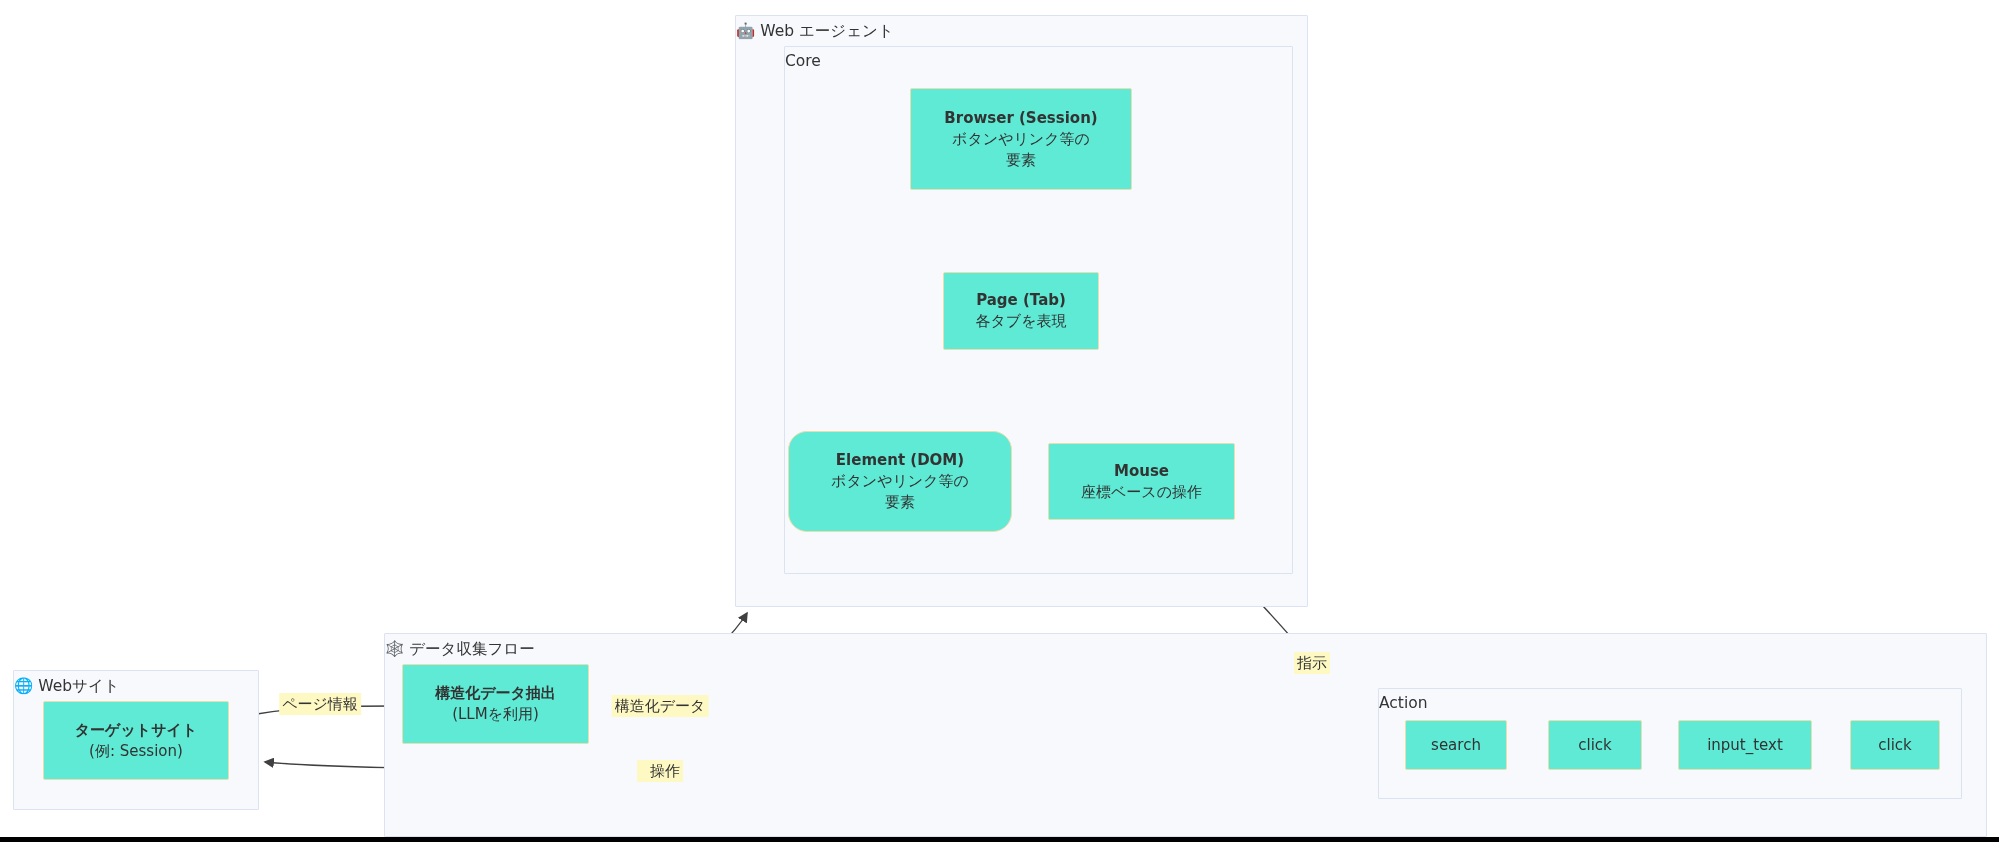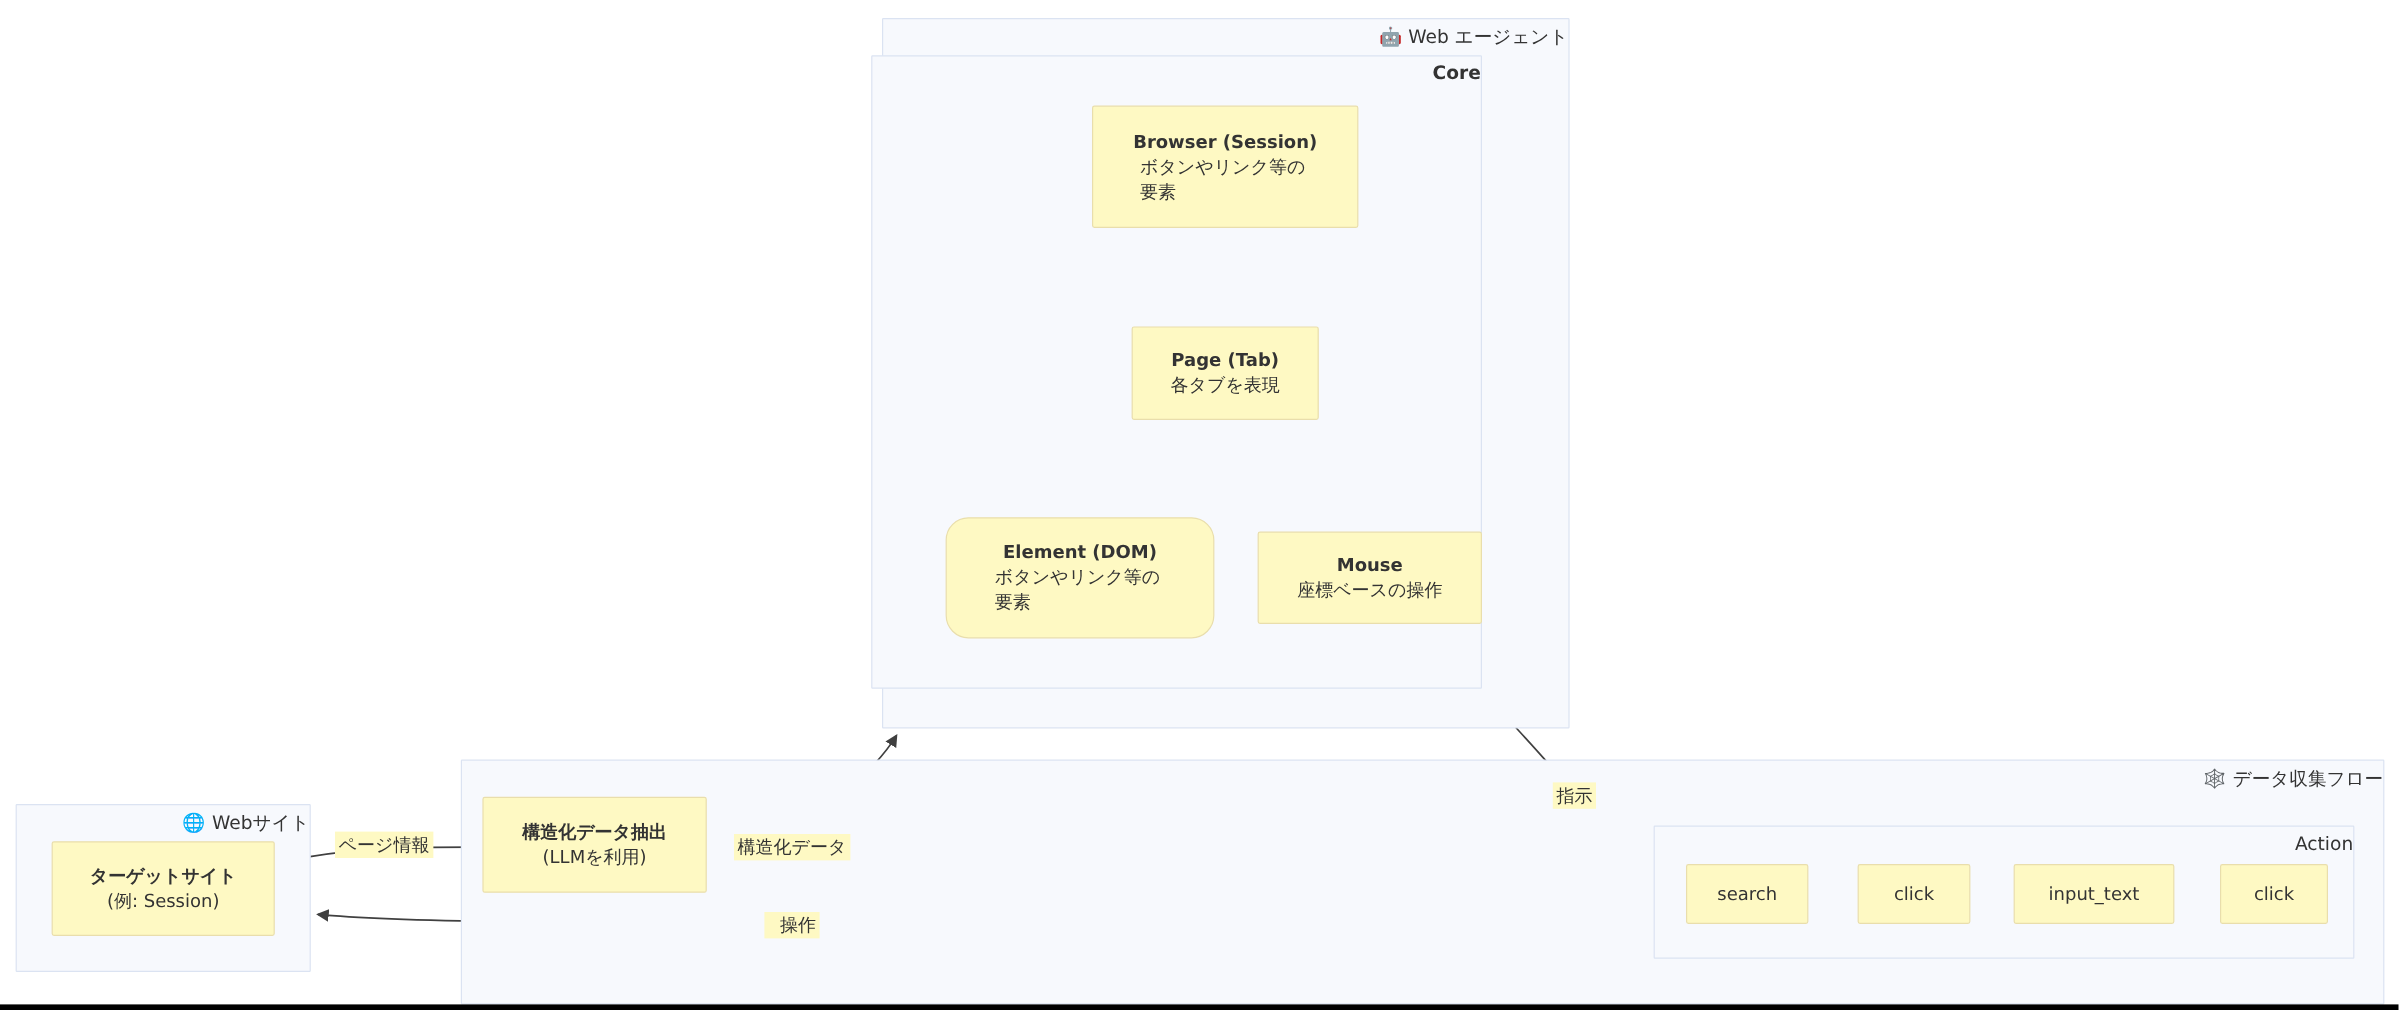--- a/index.html
+++ b/index.html
@@ -1,24 +1,24 @@
 <!DOCTYPE html>
 <html><head>
 <meta charset="utf-8">
 <style>
   html,body{margin:0;padding:0;background:#fff;}
   body{font-family:"DejaVu Sans","Liberation Sans",sans-serif;color:#333;}
   .canvas{position:relative;width:1999px;height:842px;background:#ffffff;overflow:hidden;}
 
   .container{position:absolute;background:#f7f9fd;border:1px solid #dbe3f2;border-radius:1px;}
-  .container-title{position:absolute;top:5px;left:0;right:0;text-align:right;font-size:15.5px;color:#333;white-space:nowrap;}
+  .container-title{position:absolute;top:5px;left:0;right:0;text-align:left;font-size:15.5px;color:#333;white-space:nowrap;}
 
-  .node{position:absolute;background:#fef9c3;border:1px solid #e9deac;border-radius:2px;
+  .node{position:absolute;background:#5eead4;border:1px solid #e9deac;border-radius:2px;
         display:flex;flex-direction:column;align-items:center;justify-content:center;
-        text-align:left;font-size:15px;color:#333;line-height:21px;}
+        text-align:center;font-size:15px;color:#333;line-height:21px;}
   .node .ttl{font-weight:bold;}
   .node .dsc{font-weight:normal;}
   .dsc.wrap{max-width:142px;}
 
   .edge-label{position:absolute;background:#fef9c3;color:#333;font-size:15px;line-height:18px;
               padding:2px 3px;transform:translate(-50%,-50%);white-space:nowrap;}
 
   svg.edges{position:absolute;left:0;top:0;width:1999px;height:842px;pointer-events:none;}
   svg.edges path.e{stroke:#404040;stroke-width:1.4;fill:none;}
 
@@ -44,21 +44,21 @@
     <path class="e" marker-end="url(#arrow)" d="M1378 770 C1100 773 800 772 560 770 C420 769 305 766 265 762"></path>
   </svg>
 
   <div class="container" style="left:735px;top:15px;width:571px;height:590px;">
     <div class="container-title">
       <span>🤖</span>
       <span>Web エージェント</span>
     </div>
   </div>
 
-  <div class="container" style="left:726px;top:46px;width:507px;height:526px;font-weight:bold;">
+  <div class="container" style="left:784px;top:46px;width:507px;height:526px;">
     <div class="container-title">Core</div>
   </div>
 
   <div class="container" style="left:384px;top:633px;width:1601px;height:202px;">
     <div class="container-title">
       <span>🕸️</span>
       <span>データ収集フロー</span>
     </div>
   </div>
 

